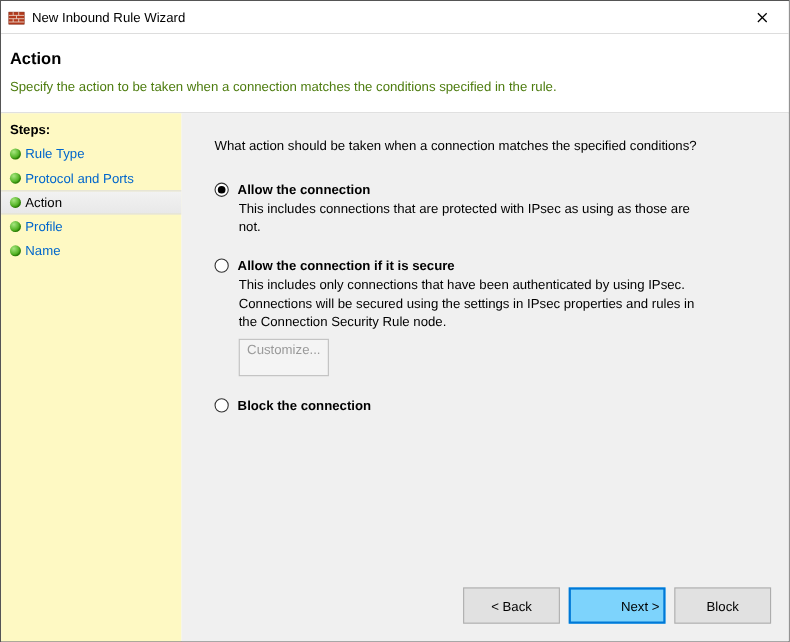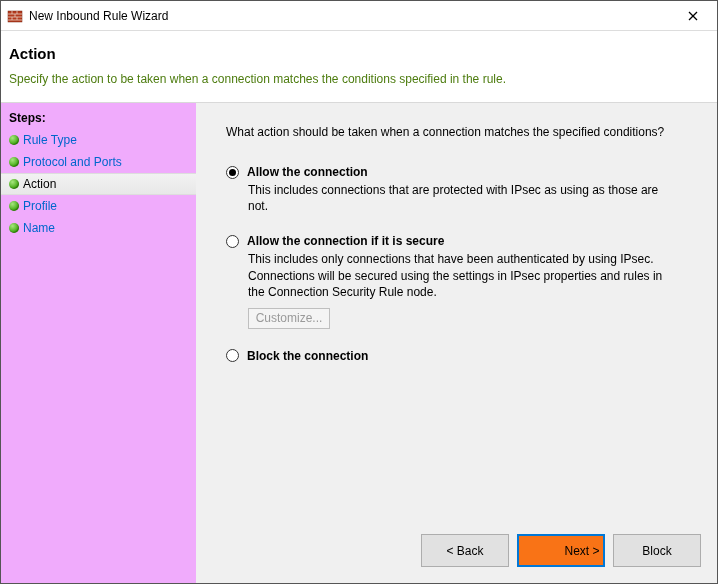--- a/index.html
+++ b/index.html
@@ -58,22 +58,22 @@
     font-size: 12px;
     color: #4d7c0f;
   }
   .body {
     flex: 1;
     display: flex;
     border-top: 1px solid #d9d9d9;
     min-height: 0;
   }
   .sidebar {
-    width: 195px;
-    background: #f0abfc;
+    width: 164px;
+    background: #fef9c3;
     padding: 6px 0 17px 0;
     border-right: none;
   }
   .sidebar-title {
     font-weight: 700;
     padding: 2px 8px 4px 8px;
   }
   .step {
     display: flex;
     align-items: center;
@@ -139,21 +139,21 @@
   }
   .option-desc {
     margin: 3px 0 0 22px;
     font-size: 12px;
     line-height: 1.35;
     max-width: 430px;
   }
   .customize-btn {
     margin: 8px 0 0 22px;
     width: 82px;
-    height: 21px;
+    height: 34px;
     border: 1px solid #bfbfbf;
     background: #f4f4f4;
     color: #9a9a9a;
     font-size: 12px;
     text-align: center;
     line-height: 19px;
   }
   .footer {
     position: absolute;
     right: 16px;
@@ -167,21 +167,21 @@
     border: 1px solid #adadad;
     background: #e1e1e1;
     font-size: 12px;
     display: flex;
     align-items: center;
     justify-content: center;
     cursor: default;
   }
   .btn.primary {
     border: 2px solid #0078d7;
-    background: #f97316;
+    background: #7dd3fc;
     padding-left: 42px;
   }
 </style>
 </head>
 <body>
 
 <div class="window">
 
   <div class="titlebar">
     <span class="icon">

